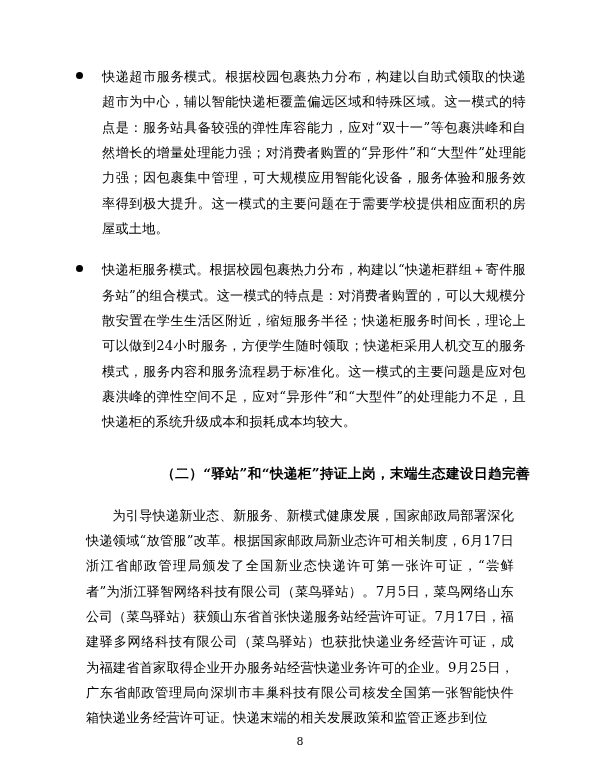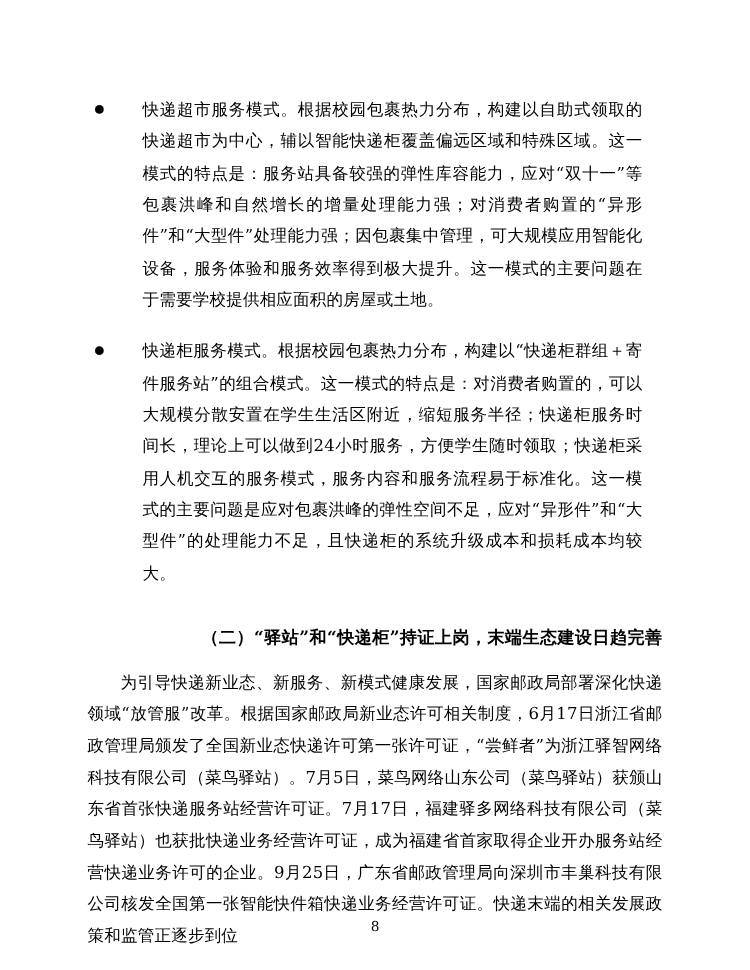--- a/index.html
+++ b/index.html
@@ -60,40 +60,40 @@
     height: 7px;
     border-radius: 50%;
     background: #000;
   }
   .para {
     font-size: 13.2px;
     line-height: 1.92;
     text-align: justify;
     text-justify: inter-ideograph;
     letter-spacing: 0.2px;
-    margin: 16px;
+    margin: 4px;
   }
 
   .section-heading {
     text-align: right;
     font-weight: bold;
     font-size: 13.6px;
     line-height: 1.9;
     margin: 26px 0 10px 0;
     letter-spacing: 0.4px;
   }
 
   .body-para {
     font-size: 13.2px;
     line-height: 1.92;
     text-align: justify;
     text-justify: inter-ideograph;
     text-indent: 2em;
     letter-spacing: 0.2px;
-    margin: 0;
+    margin: 16px;
   }
 
   .page-number {
     position: absolute;
     bottom: 28px;
     left: 0;
     width: 600px;
     text-align: center;
     font-size: 11px;
     font-family: "DejaVu Serif", "Liberation Serif", serif;

